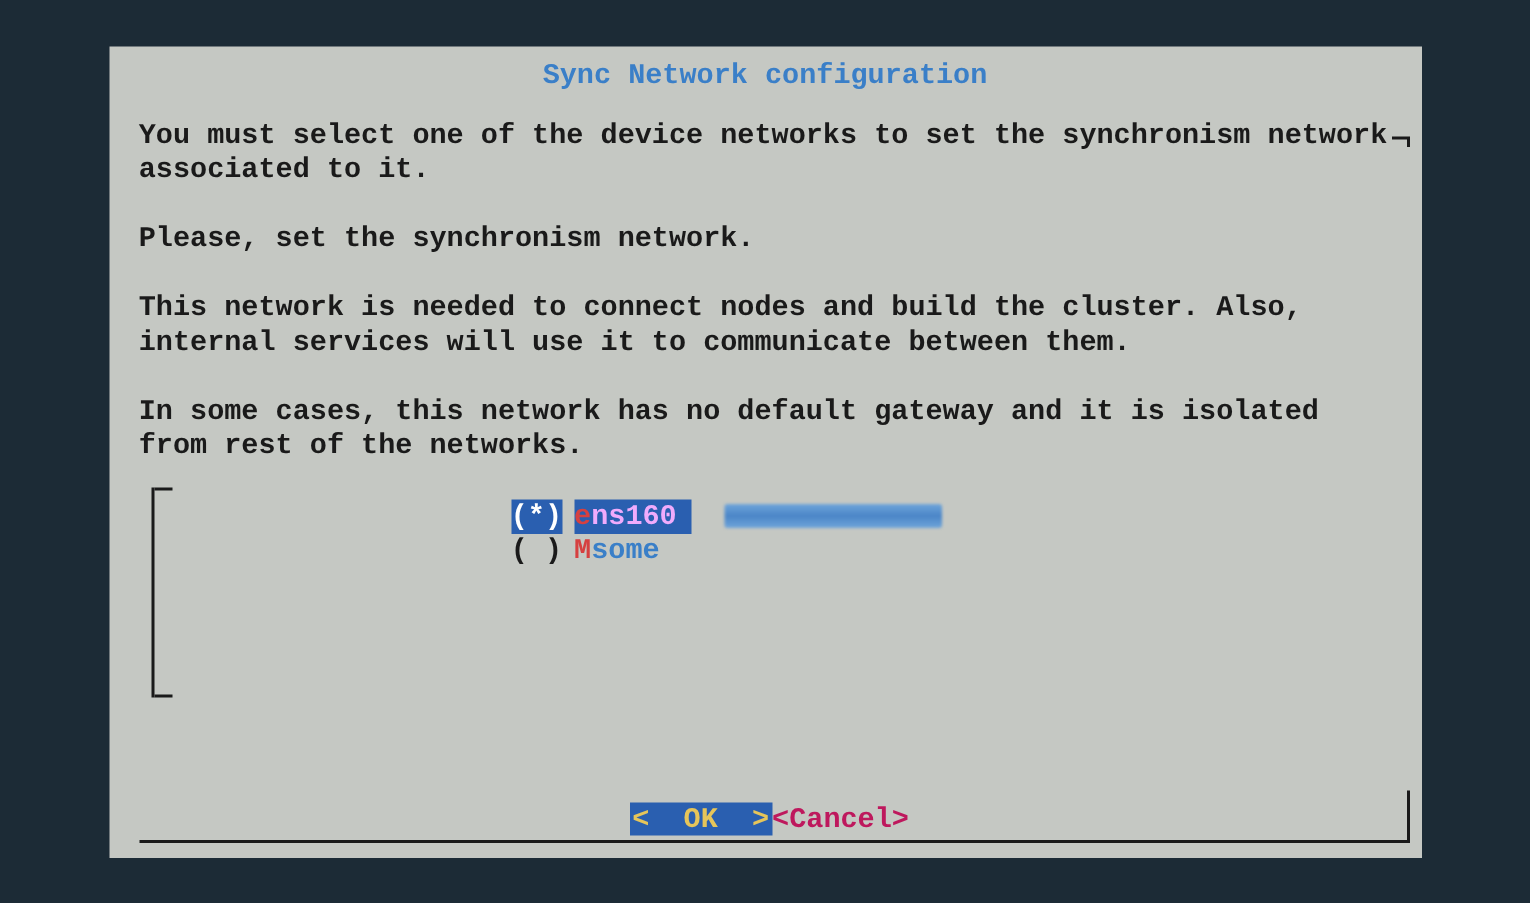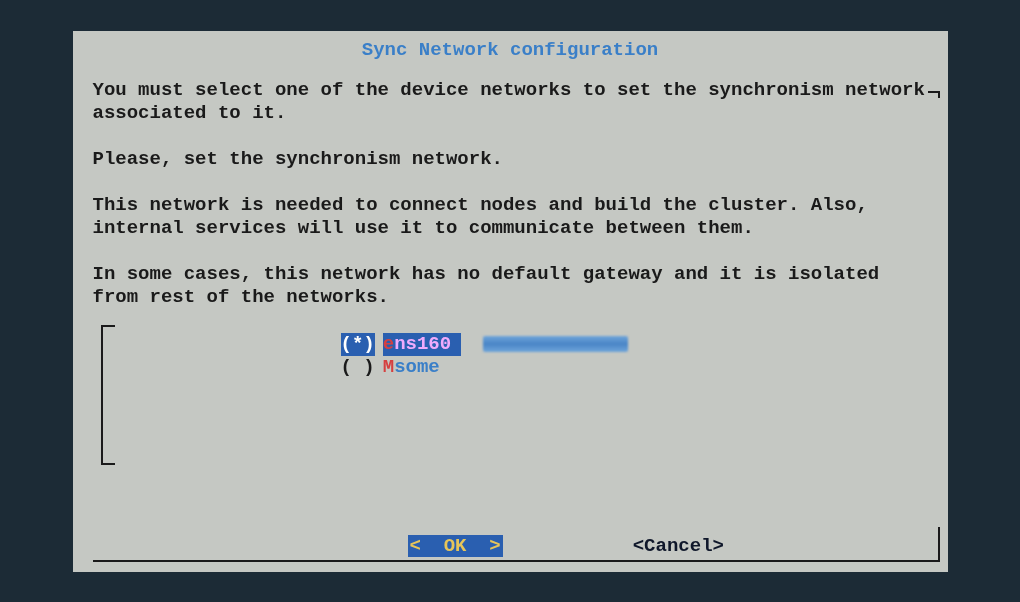--- a/index.html
+++ b/index.html
@@ -106,35 +106,34 @@
       display: inline-block;
       width: 145px;
       height: 16px;
       background: linear-gradient(to bottom, #6fa5da 0%, #4a85c7 50%, #6fa5da 100%);
       filter: blur(1px);
       border-radius: 2px;
     }
     .button-bar {
       position: absolute;
       bottom: 15px;
-      left: 0;
+      left: 12px;
       right: 0;
       display: flex;
       align-items: flex-end;
     }
     .ok-btn {
       background-color: #2a5fb0;
       color: #e6c55a;
       margin-left: 335px;
       padding: 0 2px;
       white-space: pre;
     }
     .cancel-btn {
-      color: #0f172a;
-      margin-left: 130px;
+      color: #be185d;
       white-space: pre;
     }
     .border-top-right {
       position: absolute;
       top: 60px;
       right: 8px;
       border-right: 2px solid #1a1a1a;
       height: 7px;
     }
     .border-top-right::before {

